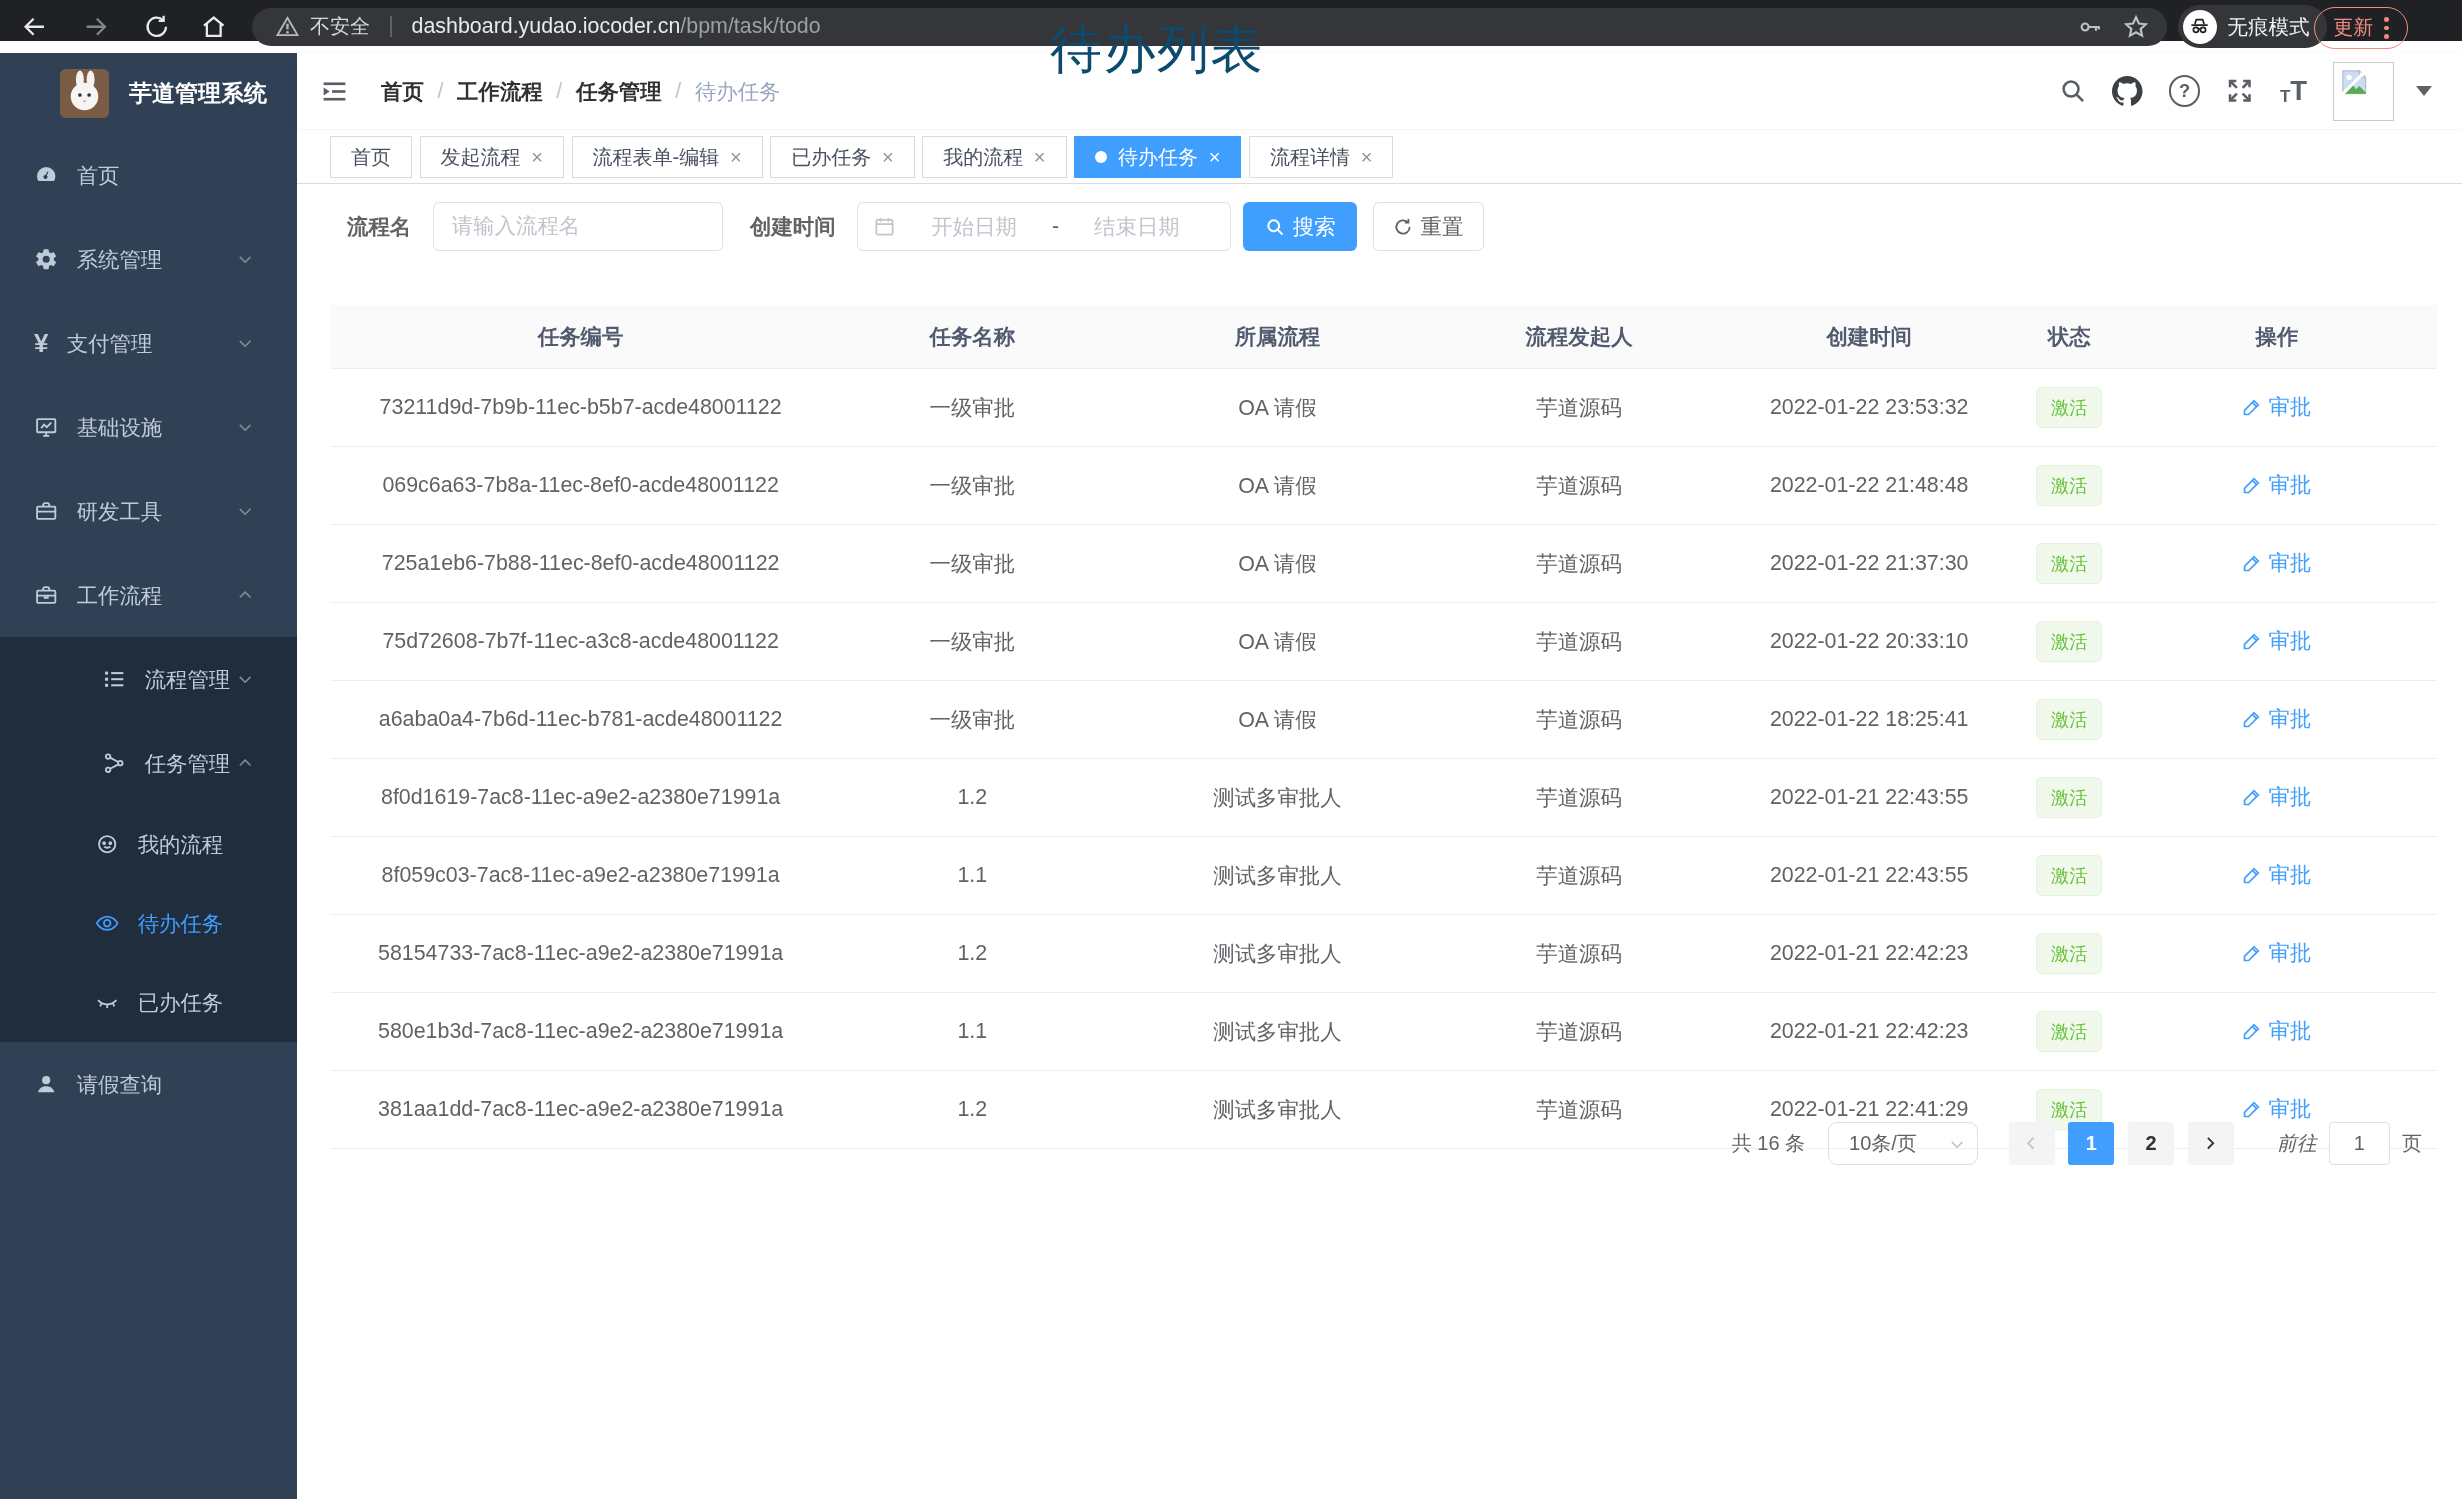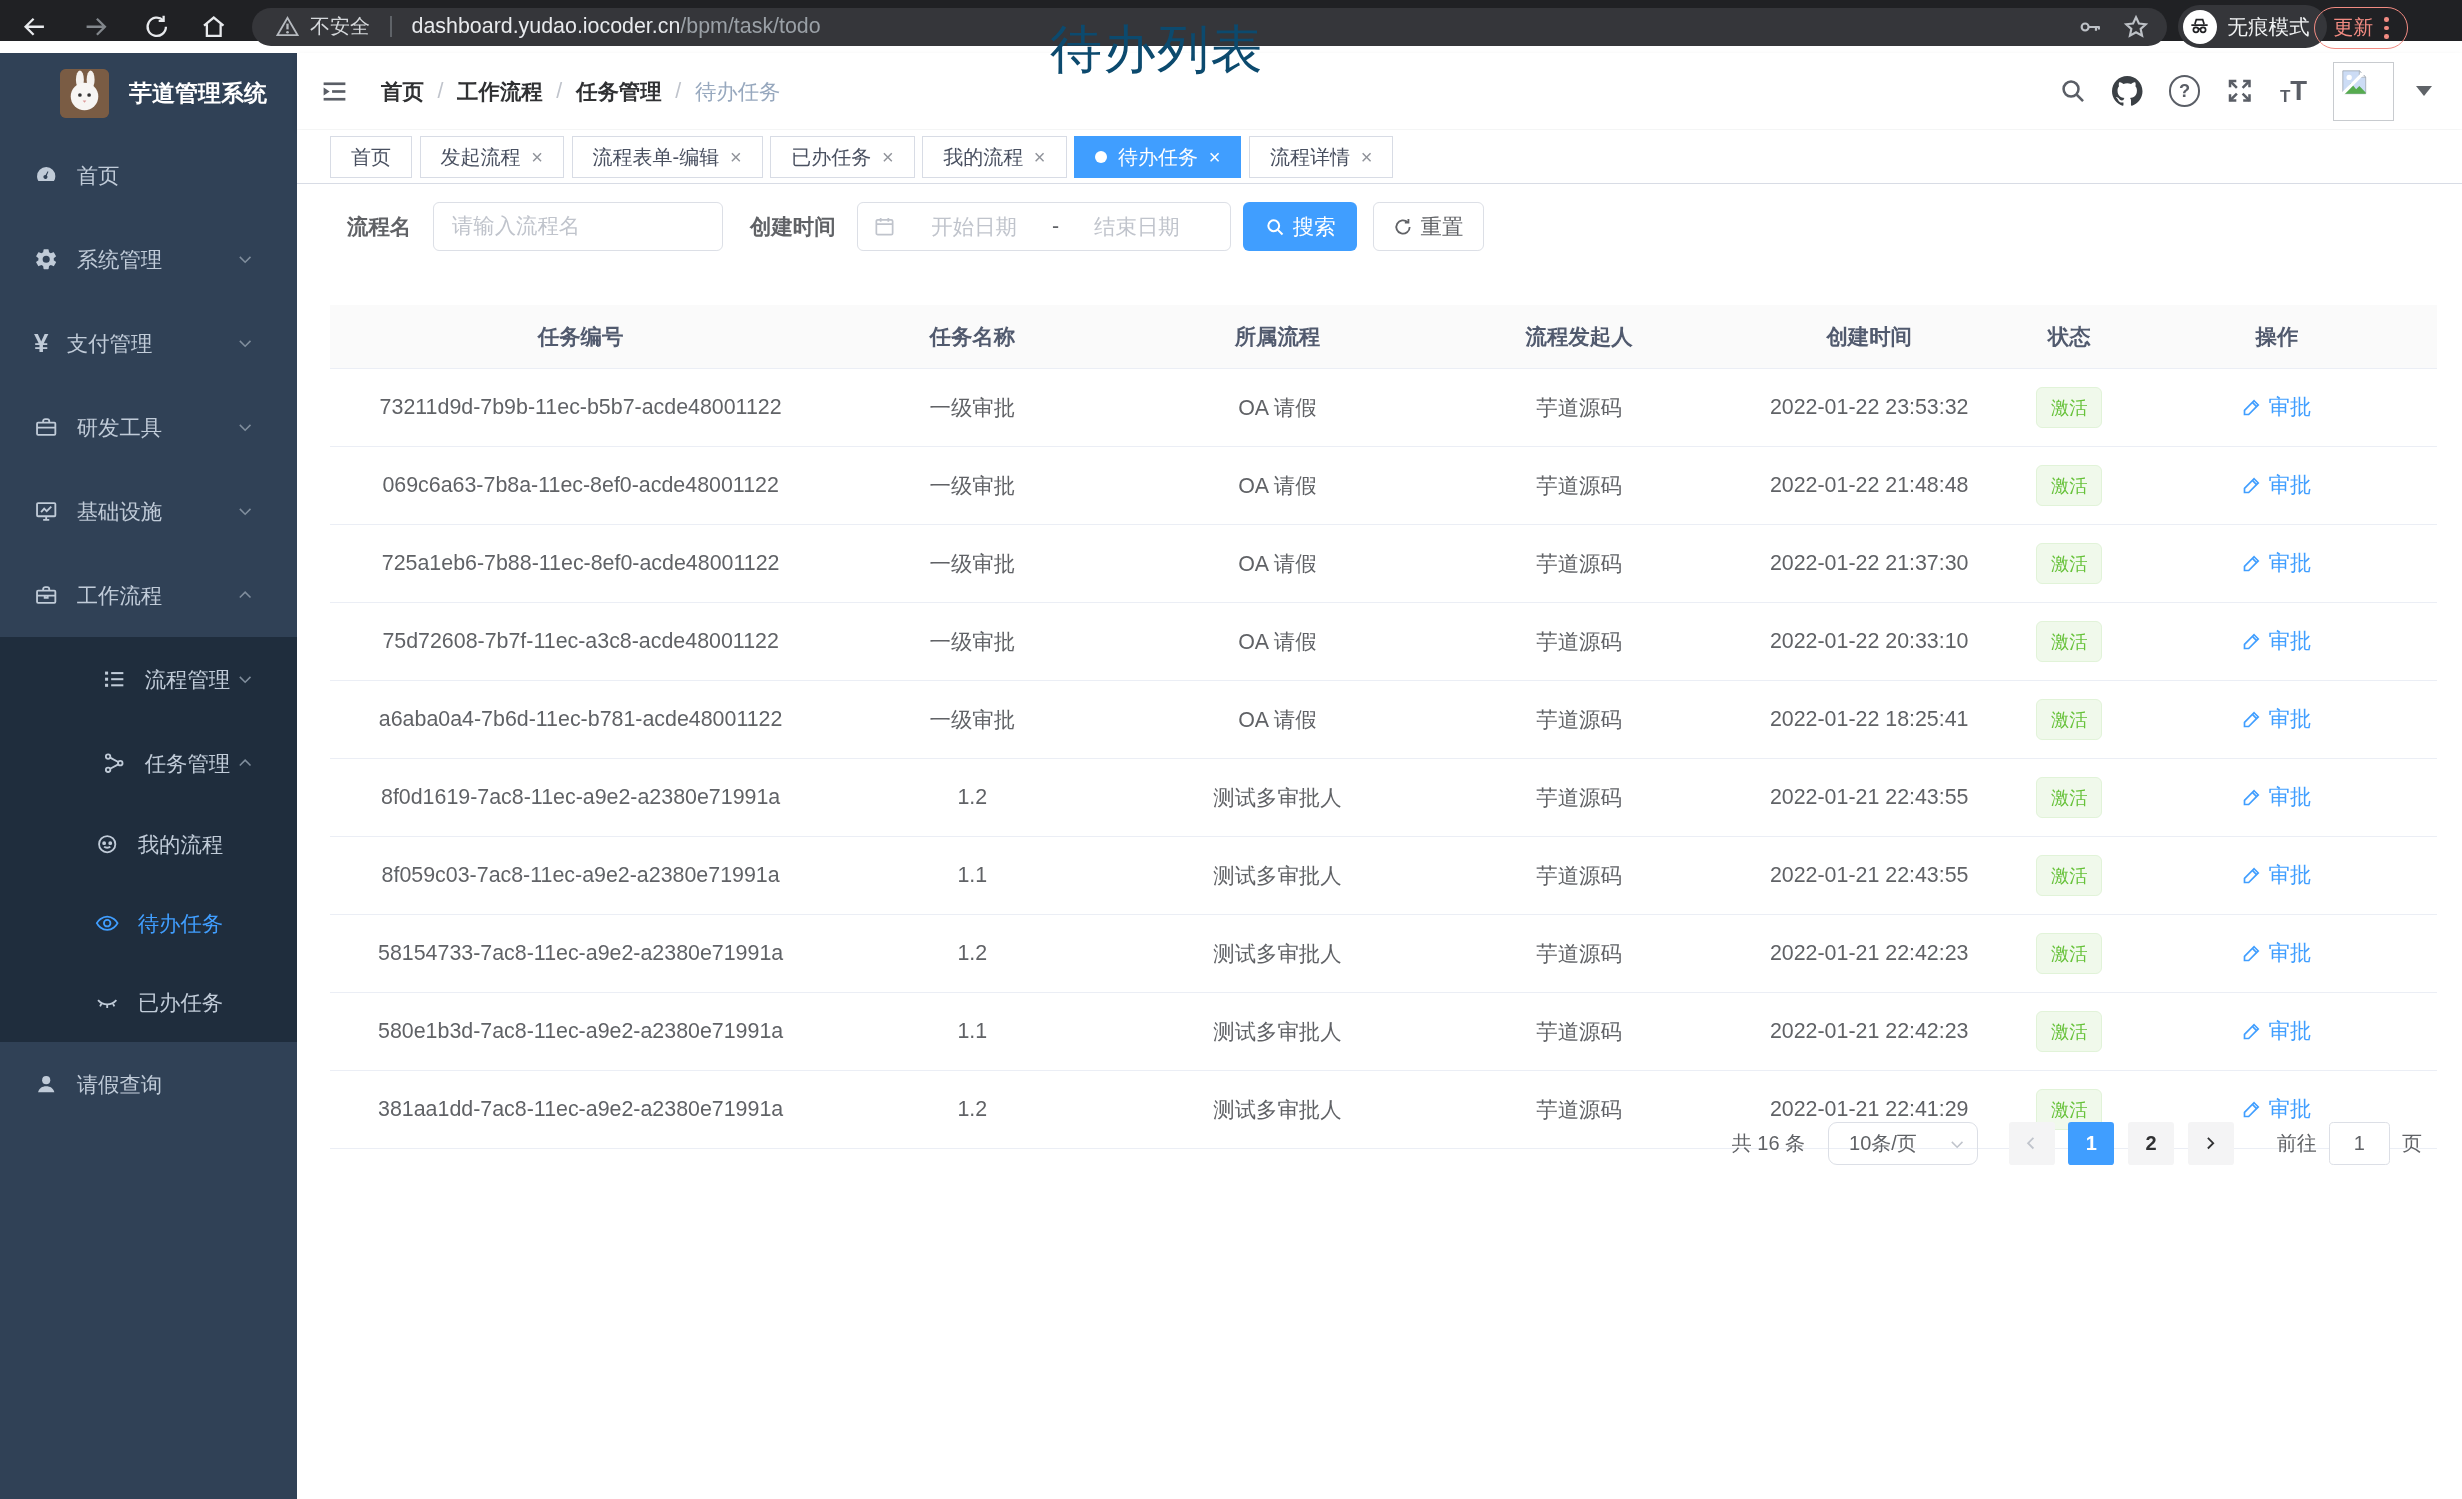--- a/index.html
+++ b/index.html
@@ -101,21 +101,21 @@
   
   .pager{position:absolute;top:1122px;right:40px;height:43px;display:flex;align-items:center;font-size:20px;color:#606266;}
   .p-total{margin-right:23px;}
   .p-select{width:150px;height:43px;border:1.5px solid #dcdfe6;border-radius:9px;box-sizing:border-box;
     display:flex;align-items:center;padding-left:20px;position:relative;color:#606266;cursor:pointer;}
   .p-select svg{position:absolute;right:10.7px;top:12.2px;}
   .p-btn{width:46px;height:43px;margin-left:13.7px;background:#f4f4f5;border-radius:3.1px;
     display:flex;align-items:center;justify-content:center;font-weight:600;color:#303133;cursor:pointer;}
   .p-btn.first{margin-left:30.5px;}
   .p-btn.cur{background:#409EFF;color:#fff;}
-  .p-goto{margin-left:43px;}
+  .p-goto{margin-left:43px;font-style:italic;}
   .p-input{margin-left:12.2px;width:61px;height:43px;border:1.5px solid #dcdfe6;border-radius:4.6px;
     box-sizing:border-box;text-align:center;font-size:20px;color:#606266;outline:none;}
   .p-page{margin-left:12.2px;}
 
   
   .annot{position:absolute;left:1050px;top:15.3px;font-size:52px;font-weight:500;color:#0c4a6e;
     letter-spacing:1.5px;z-index:50;}
 </style>
 </head>
 <body>
@@ -239,40 +239,40 @@
         <span class="lbl">支付管理</span>
         <span class="arrow">
             <svg width="18.3" height="18.3" viewBox="0 0 24 24" fill="none" stroke="currentColor" stroke-width="2">
               <path d="M5 9l7 7 7-7"></path>
             </svg>
           </span>
       </li>
       <li class="mi">
         <span>
             <svg width="24.4" height="24.4" viewBox="0 0 24 24" fill="none" stroke="#c0cbd8" stroke-width="1.8">
-              <rect x="3" y="7.5" width="18" height="12" rx="1"></rect>
-              <path d="M9 7.5V6a2 2 0 0 1 2-2h2a2 2 0 0 1 2 2v1.5M3 12.5h18"></path>
-            </svg>
-          </span>
-        <span class="lbl">研发工具</span>
+              <rect x="3" y="4" width="18" height="13" rx="1"></rect>
+              <path d="M7 13l3-3.5 2.5 2.5L17 7.5"></path>
+              <path d="M9 20.5h6M12 17v3.5"></path>
+            </svg>
+          </span>
+        <span class="lbl">基础设施</span>
         <span class="arrow">
             <svg width="18.3" height="18.3" viewBox="0 0 24 24" fill="none" stroke="currentColor" stroke-width="2">
               <path d="M5 9l7 7 7-7"></path>
             </svg>
           </span>
       </li>
       <li class="mi">
         <span>
             <svg width="24.4" height="24.4" viewBox="0 0 24 24" fill="none" stroke="#c0cbd8" stroke-width="1.8">
-              <rect x="3" y="4" width="18" height="13" rx="1"></rect>
-              <path d="M7 13l3-3.5 2.5 2.5L17 7.5"></path>
-              <path d="M9 20.5h6M12 17v3.5"></path>
-            </svg>
-          </span>
-        <span class="lbl">基础设施</span>
+              <rect x="3" y="7.5" width="18" height="12" rx="1"></rect>
+              <path d="M9 7.5V6a2 2 0 0 1 2-2h2a2 2 0 0 1 2 2v1.5M3 12.5h18"></path>
+            </svg>
+          </span>
+        <span class="lbl">研发工具</span>
         <span class="arrow">
             <svg width="18.3" height="18.3" viewBox="0 0 24 24" fill="none" stroke="currentColor" stroke-width="2">
               <path d="M5 9l7 7 7-7"></path>
             </svg>
           </span>
       </li>
       <li class="mi">
         <span>
             <svg width="24.4" height="24.4" viewBox="0 0 24 24" fill="none" stroke="#c0cbd8" stroke-width="1.8">
               <rect x="3" y="7.5" width="18" height="12" rx="1"></rect>

